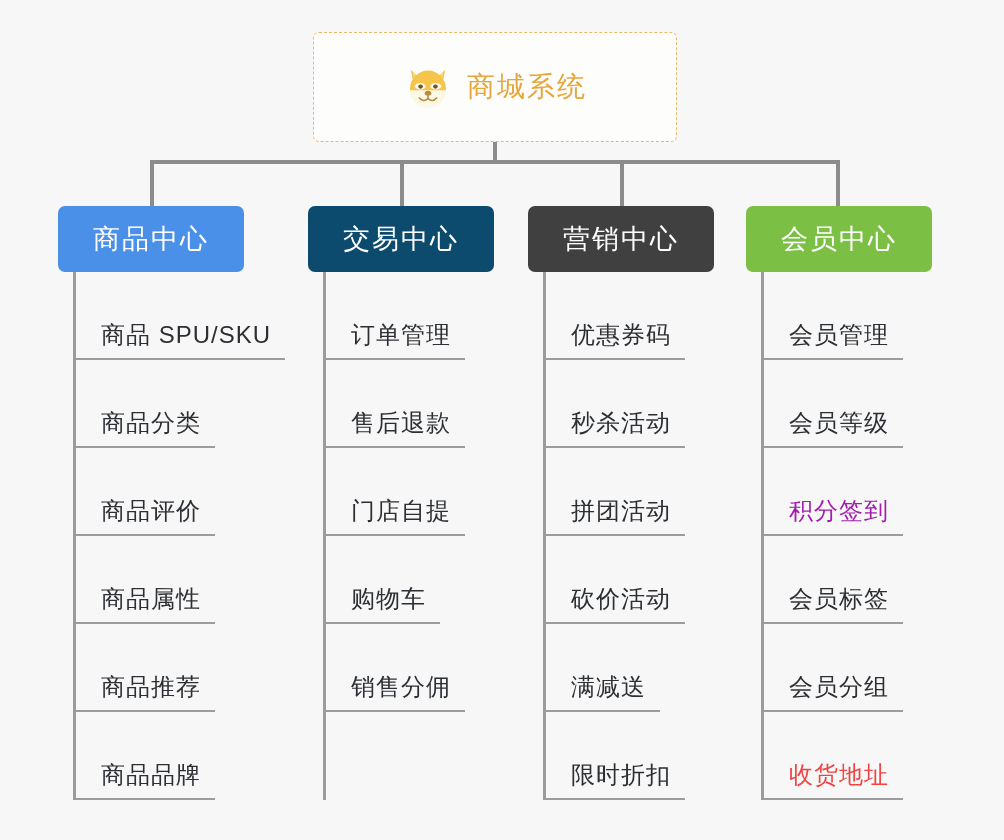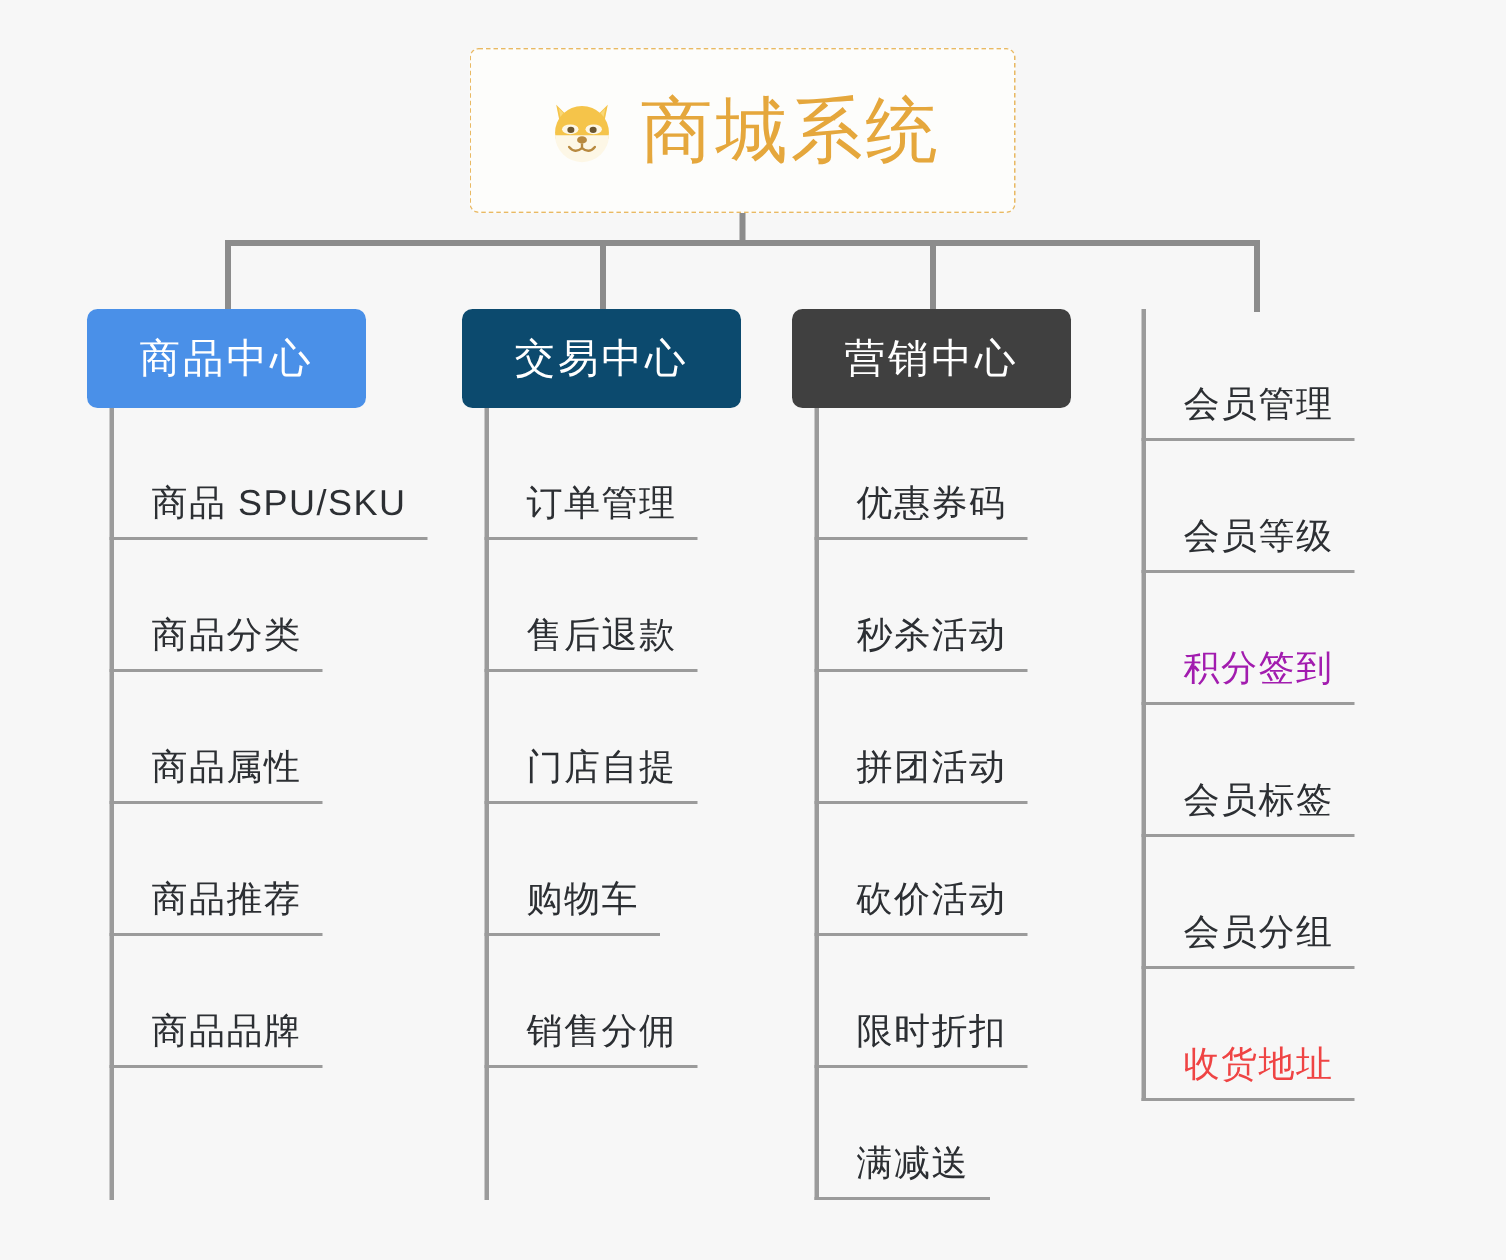--- a/index.html
+++ b/index.html
@@ -21,21 +21,21 @@
     box-sizing:border-box;
     display:flex;align-items:center;justify-content:center;
     gap:14px;
   }
   .root-emoji{
     font-size:44px;line-height:1;
     font-family:"DejaVu Sans",sans-serif;
   }
   .root-emoji svg{display:block;}
   .root-title{
-    font-size:48px;color:#e5a73c;letter-spacing:2px;
+    font-size:28px;color:#e5a73c;letter-spacing:2px;
     font-family:Liberation Serif, serif;
   }
 
   
   .conn{position:absolute;background:#8c8c8c;}
   .conn-stub{left:493px;top:142px;width:4px;height:22px;}
   .conn-bar{left:150px;top:160px;width:690px;height:4px;}
   .conn-drop{top:160px;width:4px;height:48px;}
 
   
@@ -107,20 +107,23 @@
     </div>
     <div class="items">
       <div class="spine" style="height: 528px; background: rgb(155, 155, 155);"></div>
       <div class="item">
           <span class="item-inner" style="border-bottom-color: rgb(155, 155, 155);"><span class="item-label" style="color: rgb(44, 47, 51);">商品 SPU/SKU</span></span>
         </div>
       <div class="item">
           <span class="item-inner" style="border-bottom-color: rgb(155, 155, 155);"><span class="item-label" style="color: rgb(44, 47, 51);">商品分类</span></span>
         </div>
       <div class="item">
+          <span class="item-inner" style="border-bottom-color: rgb(155, 155, 155);"><span class="item-label" style="color: rgb(44, 47, 51);">商品评价</span></span>
+        </div>
+      <div class="item">
           <span class="item-inner" style="border-bottom-color: rgb(155, 155, 155);"><span class="item-label" style="color: rgb(44, 47, 51);">商品属性</span></span>
         </div>
       <div class="item">
           <span class="item-inner" style="border-bottom-color: rgb(155, 155, 155);"><span class="item-label" style="color: rgb(44, 47, 51);">商品推荐</span></span>
         </div>
       <div class="item">
           <span class="item-inner" style="border-bottom-color: rgb(155, 155, 155);"><span class="item-label" style="color: rgb(44, 47, 51);">商品品牌</span></span>
         </div>
     </div>
   </div>
@@ -161,29 +164,32 @@
       <div class="item">
           <span class="item-inner" style="border-bottom-color: rgb(155, 155, 155);"><span class="item-label" style="color: rgb(44, 47, 51);">秒杀活动</span></span>
         </div>
       <div class="item">
           <span class="item-inner" style="border-bottom-color: rgb(155, 155, 155);"><span class="item-label" style="color: rgb(44, 47, 51);">拼团活动</span></span>
         </div>
       <div class="item">
           <span class="item-inner" style="border-bottom-color: rgb(155, 155, 155);"><span class="item-label" style="color: rgb(44, 47, 51);">砍价活动</span></span>
         </div>
       <div class="item">
+          <span class="item-inner" style="border-bottom-color: rgb(155, 155, 155);"><span class="item-label" style="color: rgb(44, 47, 51);">满减送</span></span>
+        </div>
+      <div class="item">
           <span class="item-inner" style="border-bottom-color: rgb(155, 155, 155);"><span class="item-label" style="color: rgb(44, 47, 51);">限时折扣</span></span>
         </div>
-      <div class="item">
-          <span class="item-inner" style="border-bottom-color: rgb(155, 155, 155);"><span class="item-label" style="color: rgb(44, 47, 51);">满减送</span></span>
-        </div>
     </div>
   </div>
 
   <div class="col" style="left:746px;width:186px">
+    <div class="head" style="background: rgb(123, 192, 69);">
+      <span>会员中心</span>
+    </div>
     <div class="items">
       <div class="spine" style="height: 528px; background: rgb(155, 155, 155);"></div>
       <div class="item">
           <span class="item-inner" style="border-bottom-color: rgb(155, 155, 155);"><span class="item-label" style="color: rgb(44, 47, 51);">会员管理</span></span>
         </div>
       <div class="item">
           <span class="item-inner" style="border-bottom-color: rgb(155, 155, 155);"><span class="item-label" style="color: rgb(44, 47, 51);">会员等级</span></span>
         </div>
       <div class="item">
           <span class="item-inner" style="border-bottom-color: rgb(155, 155, 155);"><span class="item-label" style="color: #a21caf;">积分签到</span></span>

